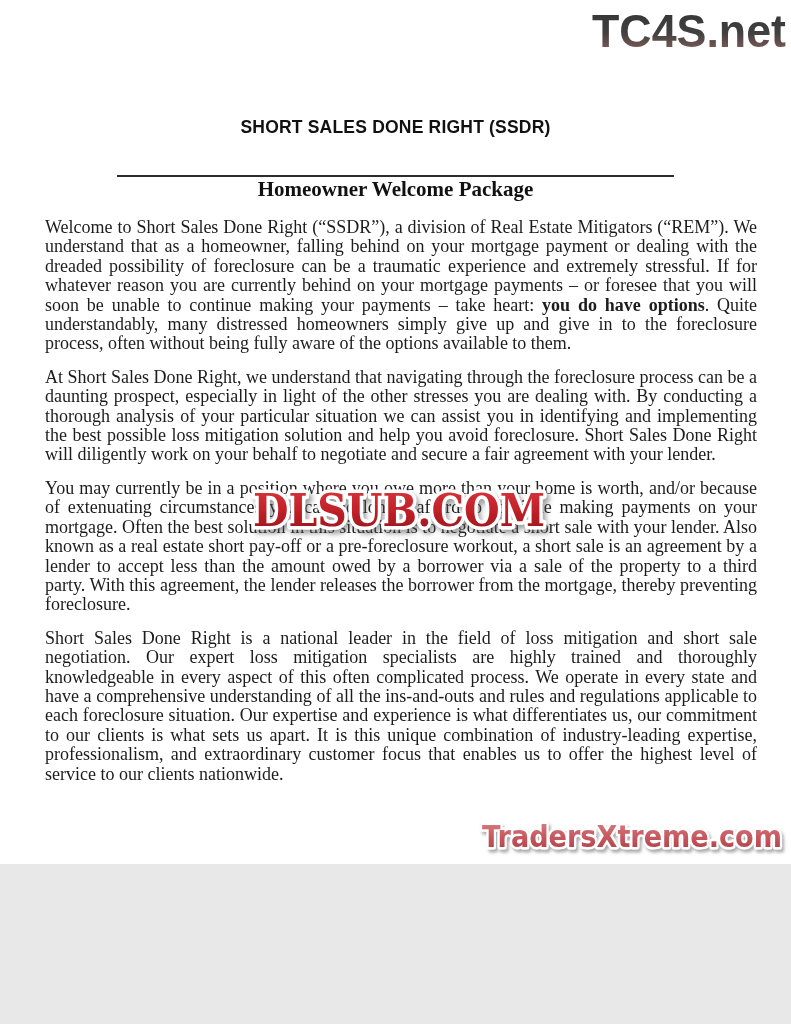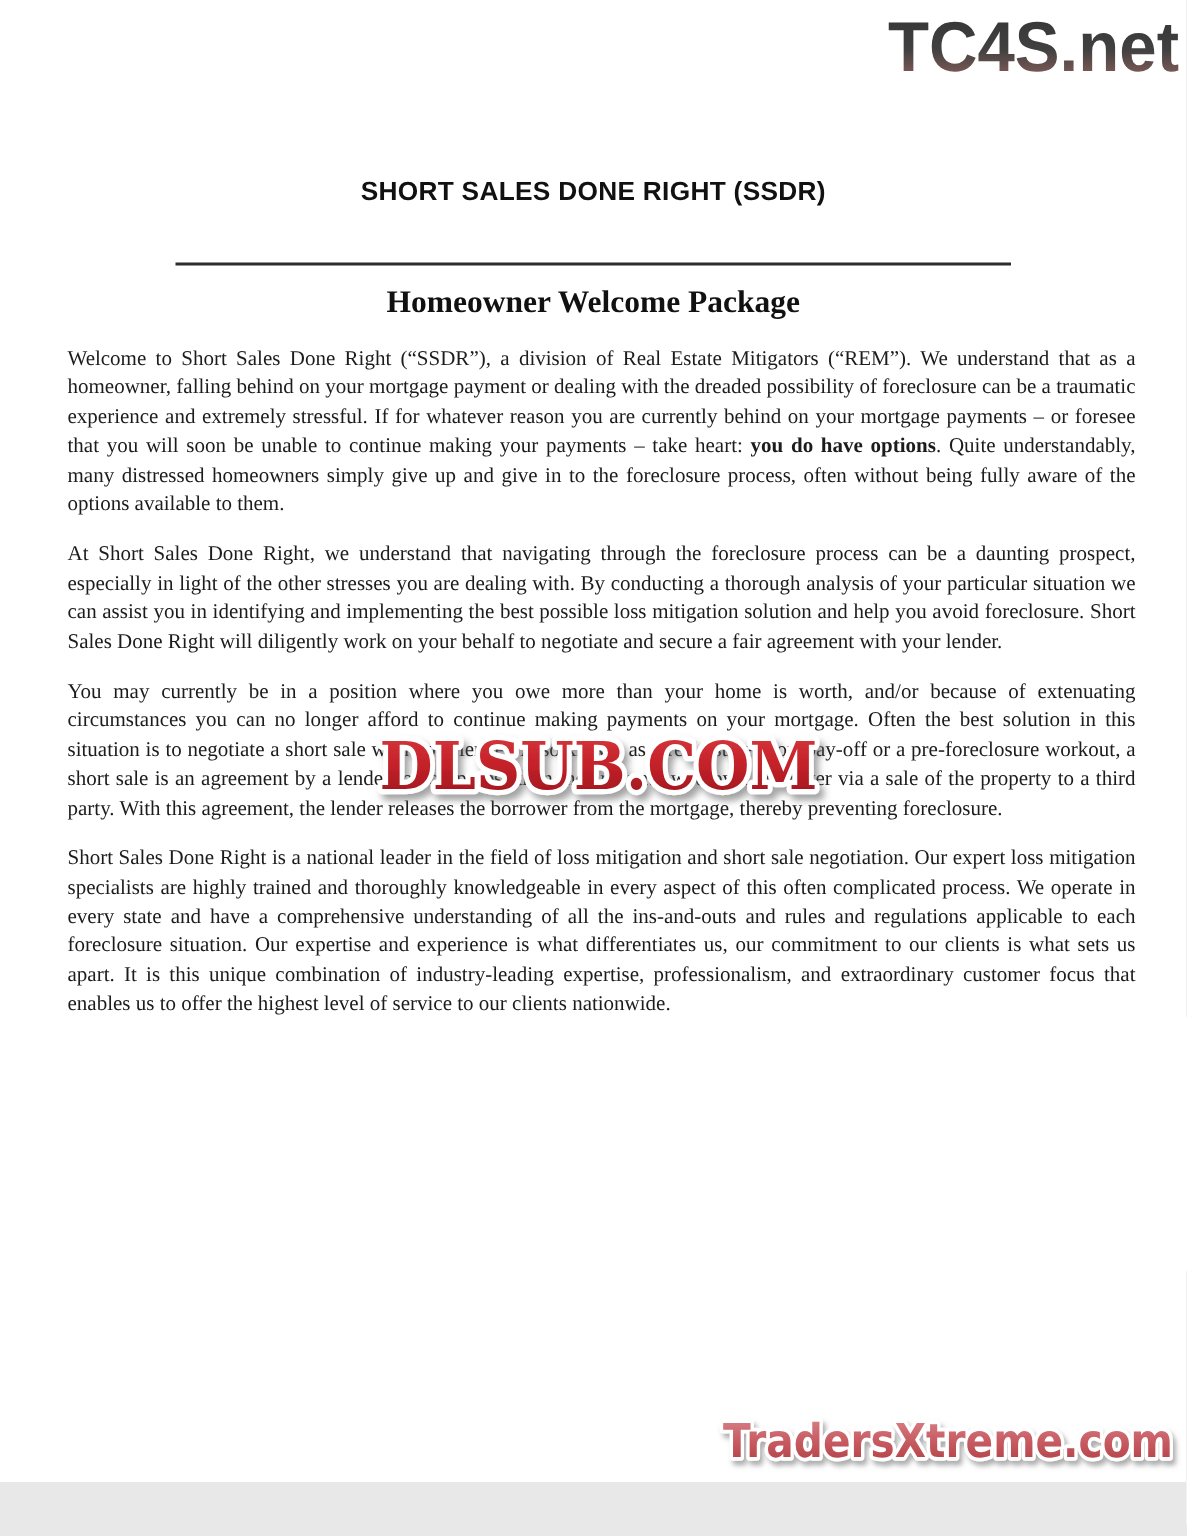--- a/index.html
+++ b/index.html
@@ -1,19 +1,19 @@
 <!DOCTYPE html>
 <html><head>
 <meta charset="utf-8">
 <style>
   html,body { margin:0; padding:0; background:#e8e8e8; }
   .page {
     position: relative;
     width: 791px;
-    height: 988px;
+    height: 864px;
     margin: 0 auto;
     background: #ffffff;
     overflow: hidden;
     font-family: "Liberation Serif", serif;
     color: #1c1c1c;
   }
   
   .tc4s-logo {
     position: absolute;
     top: 2px;
@@ -32,31 +32,30 @@
     color: #111111;
   }
   .title-divider {
     width: 557px;
     margin: 37px auto 0 auto;
     border: 0;
     border-top: 2px solid #2c2c2c;
     height: 0;
   }
   .doc-subtitle {
-    margin-top: 12px;
     text-align: center;
     font-family: "Liberation Serif", serif;
     font-weight: bold;
     font-size: 21px;
     color: #111111;
   }
   
   .letter {
     margin: 16px 34px 0 45px;
-    font-size: 14px;
+    font-size: 18px;
     line-height: 19.4px;
     text-align: justify;
   }
   .letter p { margin: 0 0 14px 0; }
   .letter p.signature { font-weight: bold; }
   
   .dlsub-watermark {
     position: absolute;
     left: 240px;
     top: 478px;

